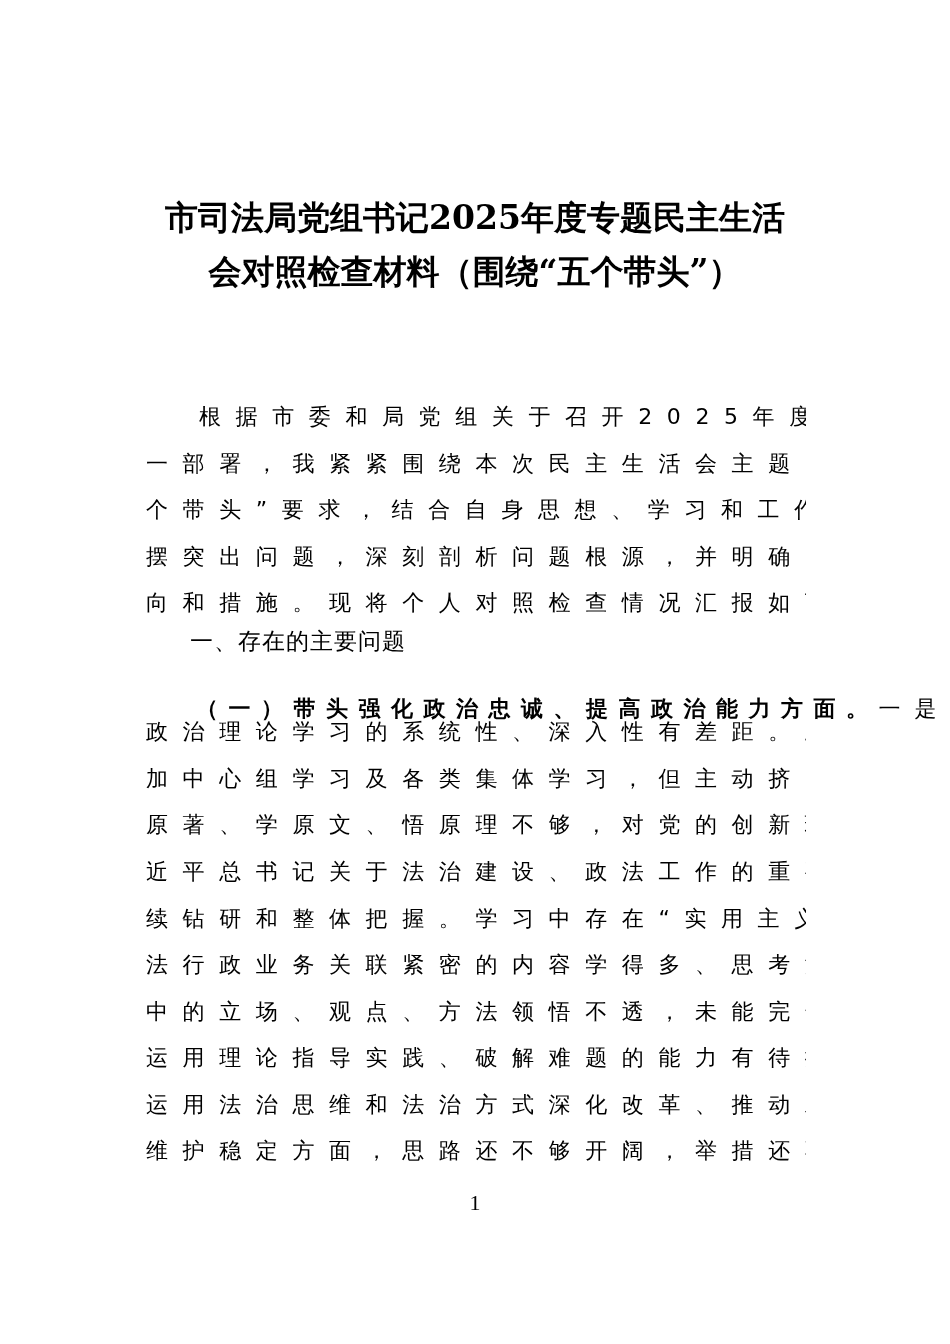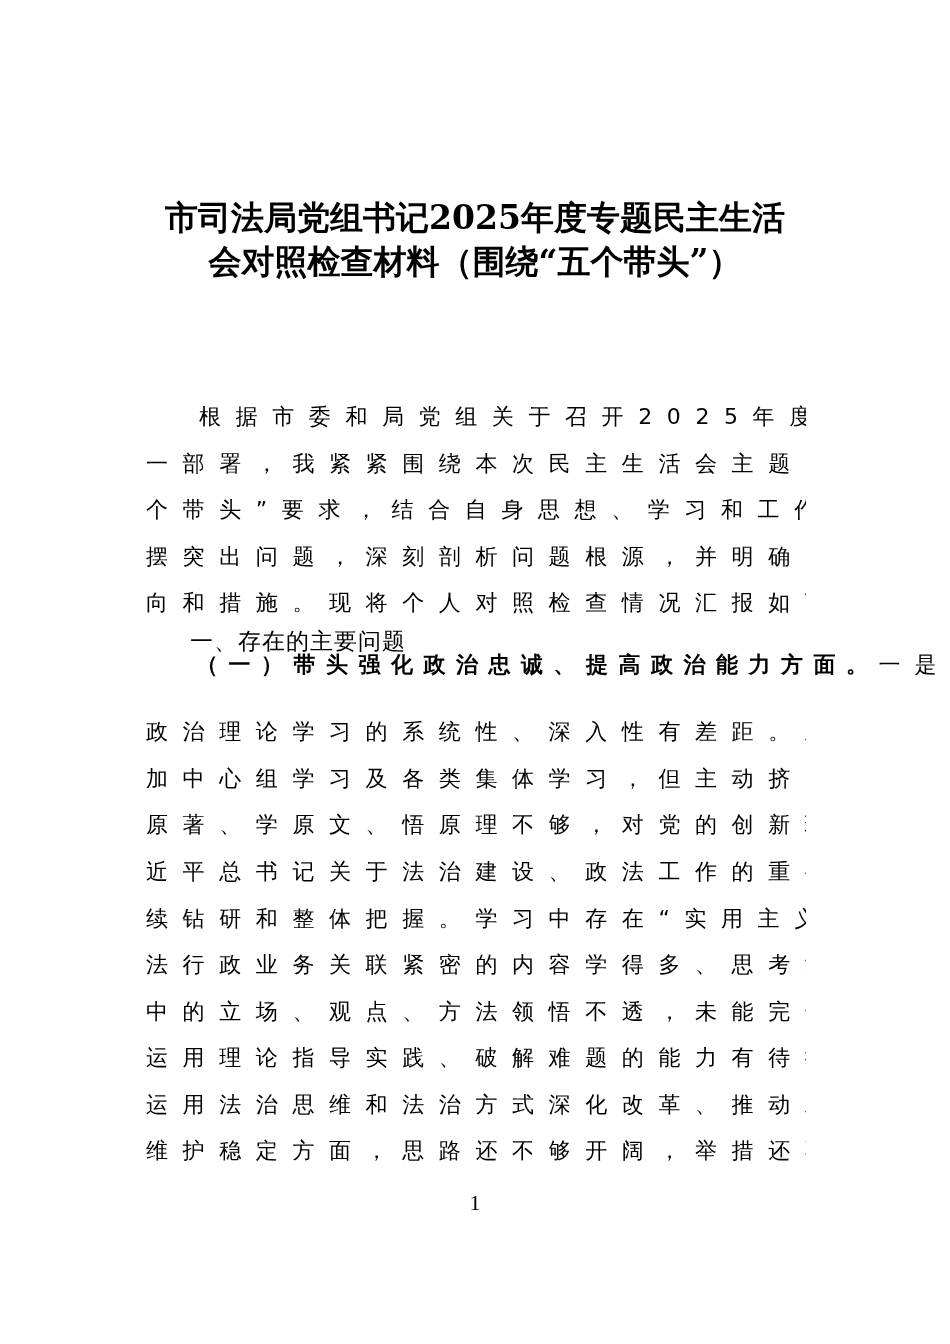--- a/index.html
+++ b/index.html
@@ -27,21 +27,21 @@
       left: 120px;
       width: 710px;
       text-align: center;
       font-family: "DejaVu Serif", "Liberation Serif", serif;
       font-weight: bold;
       font-size: 33px;
       line-height: 40px;
       white-space: nowrap;
     }
     .title.l1 { top: 198px; }
-    .title.l2 { top: 242px; }
+    .title.l2 { top: 252px; }
     .line {
       position: absolute;
       left: 146px;
       width: 660px;
       height: 30px;
       font-size: 22px;
       line-height: 30px;
       white-space: nowrap;
       font-family: "DejaVu Sans", "Liberation Sans", sans-serif;
       letter-spacing: 14.6px;
@@ -100,21 +100,21 @@
   <div class="title l2">会对照检查材料（围绕“五个带头”）</div>
 
   <div class="line indent" style="top:402px;">根据市委和局党组关于召开2025年度组织生活会的统</div>
   <div class="line" style="top:449px;">一部署，我紧紧围绕本次民主生活会主题，严格对照“五</div>
   <div class="line" style="top:495px;">个带头”要求，结合自身思想、学习和工作实际，深入查</div>
   <div class="line" style="top:542px;">摆突出问题，深刻剖析问题根源，并明确了今后的整改方</div>
   <div class="line last" style="top:588px;">向和措施。现将个人对照检查情况汇报如下。</div>
 
   <div class="heading" style="top:626px;text-align:right;">一、存在的主要问题</div>
 
-  <div class="subhead-wrap" style="top:650px;">
+  <div class="subhead-wrap" style="top:694px;">
     <span class="bold-part">（一）带头强化政治忠诚、提高政治能力方面。</span>
     <span class="normal-part">一是</span>
   </div>
 
   <div class="line" style="top:717px;">政治理论学习的系统性、深入性有差距。虽然能够按时参</div>
   <div class="line" style="top:764px;">加中心组学习及各类集体学习，但主动挤时间、静下心读</div>
   <div class="line" style="top:810px;">原著、学原文、悟原理不够，对党的创新理论，特别是习</div>
   <div class="line" style="top:857px;">近平总书记关于法治建设、政法工作的重要论述，缺乏持</div>
   <div class="line" style="top:904px;">续钻研和整体把握。学习中存在“实用主义”倾向，与司</div>
   <div class="line" style="top:950px;">法行政业务关联紧密的内容学得多、思考深，但对蕴含其</div>

